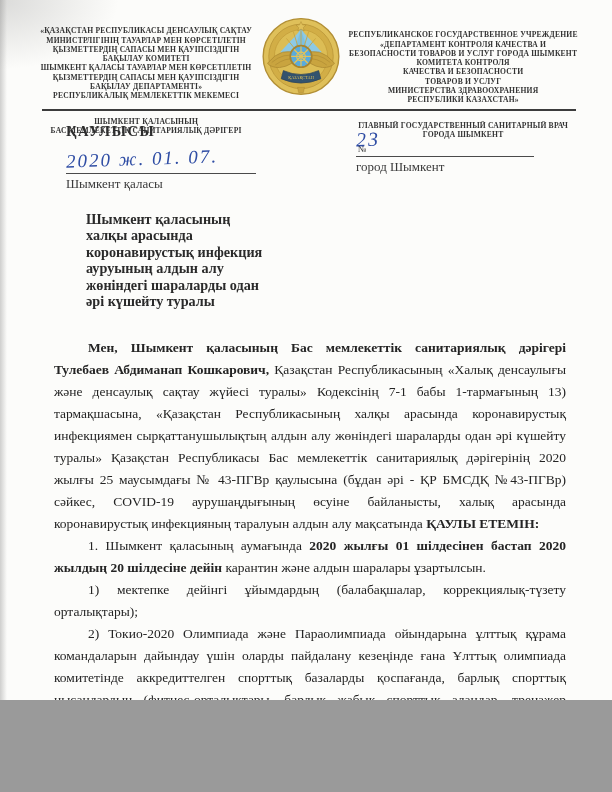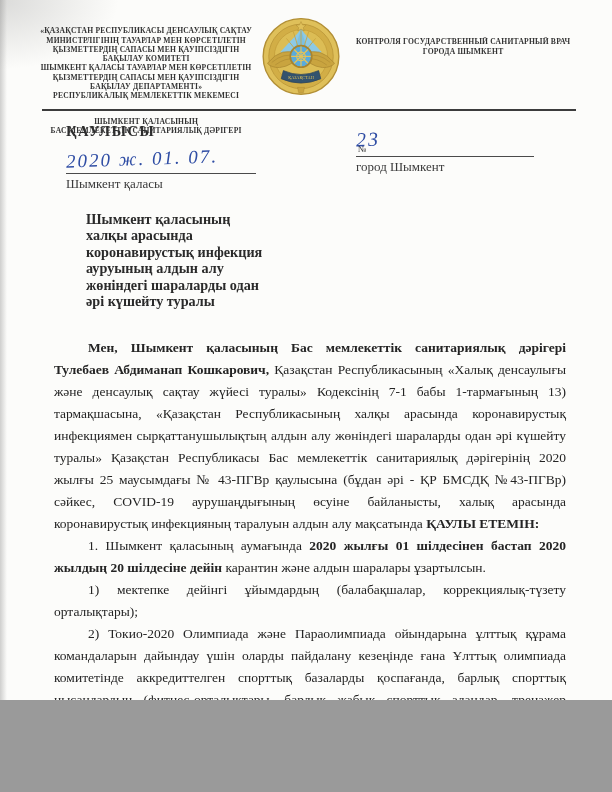--- a/index.html
+++ b/index.html
@@ -109,21 +109,29 @@
 
         <path d="M50 6.5 l1.7 3.8 4.1 .4 -3.1 2.7 .9 4 -3.6 -2.2 -3.6 2.2 .9 -4 -3.1 -2.7 4.1 -.4 Z" fill="#dfc05a" stroke="#b08c33" stroke-width=".6"></path>
 
         <path d="M27 73 Q50 83 73 73 L70.5 63.5 Q50 72.5 29.5 63.5 Z" fill="#33536e" stroke="#2a4257" stroke-width=".8"></path>
         <text x="50" y="73" text-anchor="middle" font-size="5" fill="#e3c35a">ҚАЗАҚСТАН</text>
         <path d="M46 83 h8 l-1.2 6 h-5.6 Z" fill="#c9a43f" stroke="#a8842f" stroke-width=".5"></path>
       </svg>
     </div>
 
     <div class="hdr-col hdr-right">
-      <div class="hdr-office">КОНТРОЛЯ ГОСУДАРСТВЕННЫЙ САНИТАРНЫЙ ВРАЧ
+      <div>РЕСПУБЛИКАНСКОЕ ГОСУДАРСТВЕННОЕ УЧРЕЖДЕНИЕ
+«ДЕПАРТАМЕНТ КОНТРОЛЯ КАЧЕСТВА И
+БЕЗОПАСНОСТИ ТОВАРОВ И УСЛУГ ГОРОДА ШЫМКЕНТ
+КОМИТЕТА КОНТРОЛЯ
+КАЧЕСТВА И БЕЗОПАСНОСТИ
+ТОВАРОВ И УСЛУГ
+МИНИСТЕРСТВА ЗДРАВООХРАНЕНИЯ
+РЕСПУБЛИКИ КАЗАХСТАН»</div>
+      <div class="hdr-office">ГЛАВНЫЙ ГОСУДАРСТВЕННЫЙ САНИТАРНЫЙ ВРАЧ
 ГОРОДА ШЫМКЕНТ</div>
     </div>
   </div>
 
   <div class="hdr-rule"></div>
 
   <div class="res-col res-left">
     <div class="res-heading">ҚАУЛЫСЫ</div>
     <div class="sign-zone">
       <span class="handwriting hw-date">2020 ж. 01. 07.</span>

